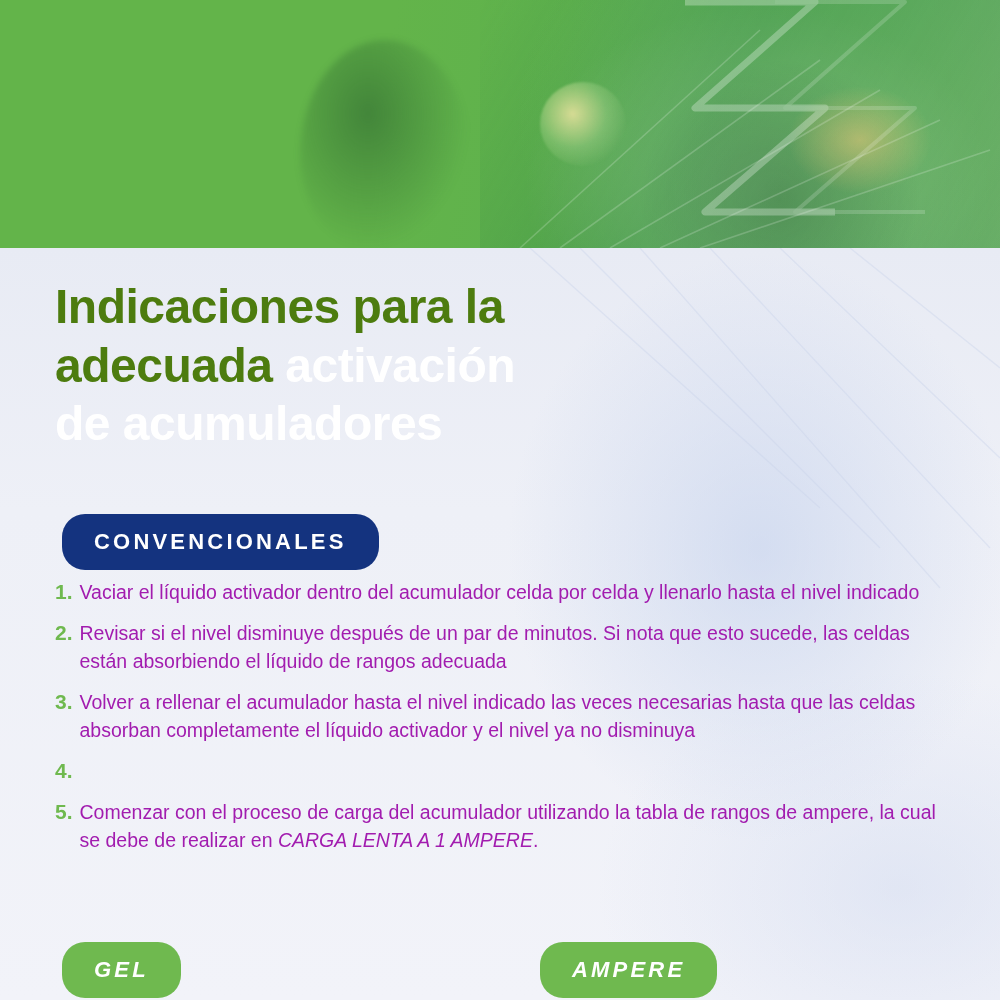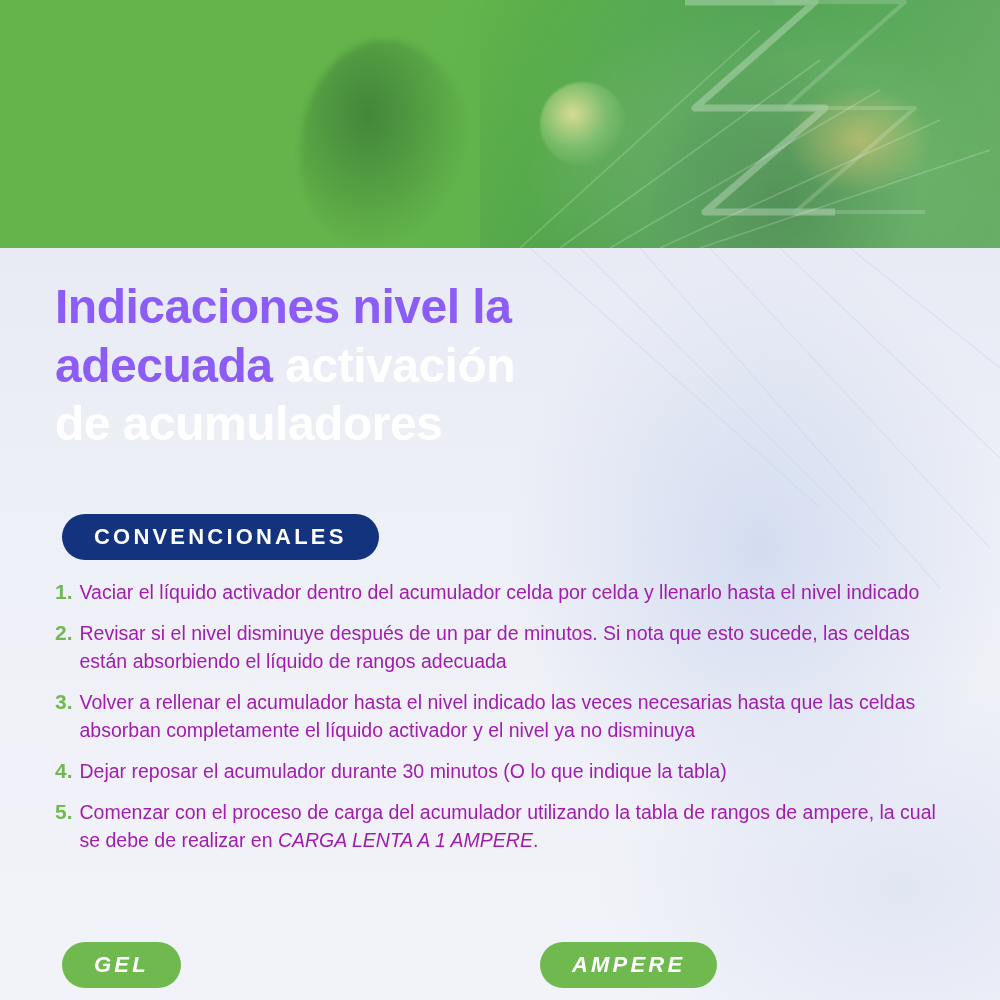--- a/index.html
+++ b/index.html
@@ -96,28 +96,28 @@
     width: 640px;
     z-index: 3;
   }
   .title-line {
     font-size: 48px;
     line-height: 1.22;
     font-weight: bold;
     letter-spacing: -0.5px;
     color: #ffffff;
   }
-  .title-line .dark { color: #8b5cf6; }
+  .title-line .dark { color: #4d7c0f; }
 
   
   .pill {
     display: inline-flex;
     align-items: center;
     justify-content: flex-start;
-    height: 46px;
+    height: 56px;
     border-radius: 23px;
     padding: 0 32px;
     font-size: 22px;
     font-weight: bold;
     letter-spacing: 3.2px;
     color: #ffffff;
   }
   .pill-blue { background: #14337f; }
   .pill-green { background: #6fb94f; font-style: italic; }
 
@@ -199,21 +199,21 @@
     <path d="M190,0 L470,300"></path>
     <path d="M260,0 L480,210"></path>
     <path d="M330,0 L480,120"></path>
   </g>
 </svg>
 
 <div class="content">
 
   <div class="title-wrap">
     <div class="title-line">
-      <span class="dark">Indicaciones </span><span class="dark">nivel la</span>
+      <span class="dark">Indicaciones </span><span class="dark">para la</span>
     </div>
     <div class="title-line">
       <span class="dark">adecuada </span><span>activación</span>
     </div>
     <div class="title-line">
       <span>de acumuladores</span>
     </div>
   </div>
 
   <div class="section-conv">
@@ -232,21 +232,20 @@
       <div class="step-text">Revisar si el nivel disminuye después de un par de minutos. Si nota que esto sucede, las celdas están absorbiendo el líquido de rangos adecuada</div>
     </div>
 
     <div class="step">
       <div class="step-num">3.</div>
       <div class="step-text">Volver a rellenar el acumulador hasta el nivel indicado las veces necesarias hasta que las celdas absorban completamente el líquido activador y el nivel ya no disminuya</div>
     </div>
 
     <div class="step">
       <div class="step-num">4.</div>
-      <div class="step-text">Dejar reposar el acumulador durante 30 minutos (O lo que indique la tabla)</div>
     </div>
 
     <div class="step">
       <div class="step-num">5.</div>
       <div class="step-text"><span>Comenzar con el proceso de carga del acumulador utilizando la  tabla de rangos de ampere, la cual se debe de realizar en </span><em>CARGA LENTA A 1 AMPERE</em><span>.</span></div>
     </div>
 
   </div>
 
   <div class="col col-left">

